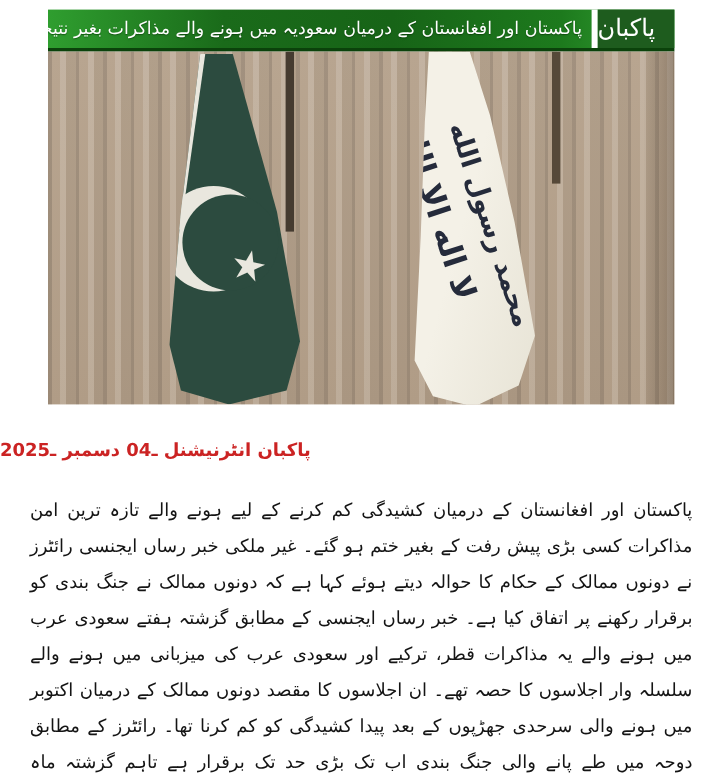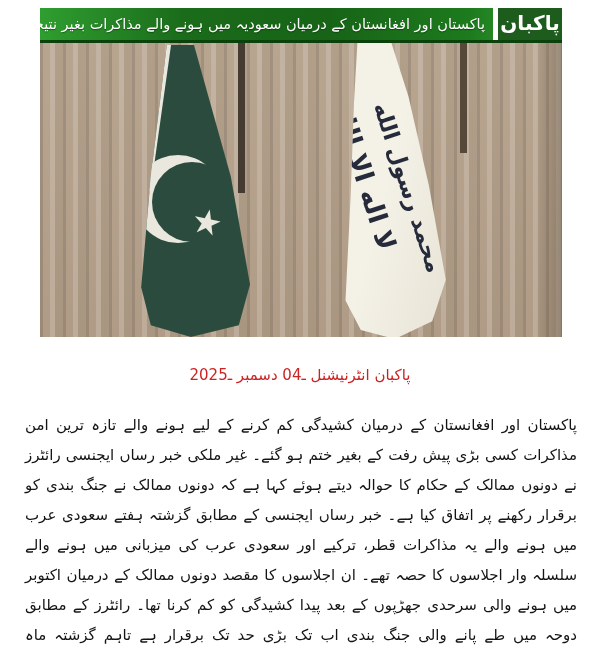--- a/index.html
+++ b/index.html
@@ -9,22 +9,22 @@
   }
   
   .masthead{
     position:absolute;left:40px;top:8px;width:522px;height:32px;
     display:flex;flex-direction:row;direction:rtl;
     background:linear-gradient(90deg,#2f9e2f 0%,#1a6b1a 28%,#176417 55%,#1d7a1d 82%,#35a535 99%);
     border-bottom:3px solid #0b420b;
   }
   .brand{
     width:64px;height:100%;flex:0 0 auto;background:#1e5c1e;
-    color:#ffffff;font-weight:bold;font-size:20px;line-height:31px;
-    text-align:center;letter-spacing:0;cursor:pointer;
+    color:#ffffff;font-weight:normal;font-size:20px;line-height:31px;
+    text-align:left;letter-spacing:0;cursor:pointer;
   }
   .brand-divider{width:5px;height:100%;flex:0 0 auto;background:#ffffff;}
   .headline{
     flex:1 1 auto;color:#ffffff;font-size:14.5px;line-height:32px;
     white-space:nowrap;overflow:hidden;text-align:right;
     padding:0 8px 0 4px;text-shadow:0 1px 1px rgba(0,40,0,.55);
   }
   
   .photo{
     position:absolute;left:40px;top:43px;width:522px;height:294px;overflow:hidden;
@@ -70,22 +70,22 @@
     clip-path:polygon(42% 0%,62% 0%,72% 18%,84% 48%,94% 80%,86% 94%,64% 100%,44% 97%,35% 87%,38% 52%,40% 20%);
   }
   .tb-cal{
     position:absolute;white-space:nowrap;font-weight:bold;color:#252b3b;
     font-size:26px;transform:rotate(72deg);transform-origin:center;
   }
   .tb-cal.l1{left:-92px;top:118px;width:340px;text-align:center;}
   .tb-cal.l2{left:-48px;top:132px;width:340px;text-align:center;font-size:22px;}
   
   .dateline{
-    position:absolute;left:0;top:366px;width:100%;text-align:center;
-    direction:rtl;color:#cb2323;font-size:15px;font-weight:normal;
+    position:absolute;left:0;top:366px;width:100%;text-align:left;
+    direction:rtl;color:#cb2323;font-size:15px;font-weight:bold;
   }
   
   .article{
     position:absolute;left:25px;right:23px;top:410px;
     direction:rtl;text-align:justify;color:#141414;
     font-size:15px;line-height:30px;
   }
 </style>
 </head>
 <body>

